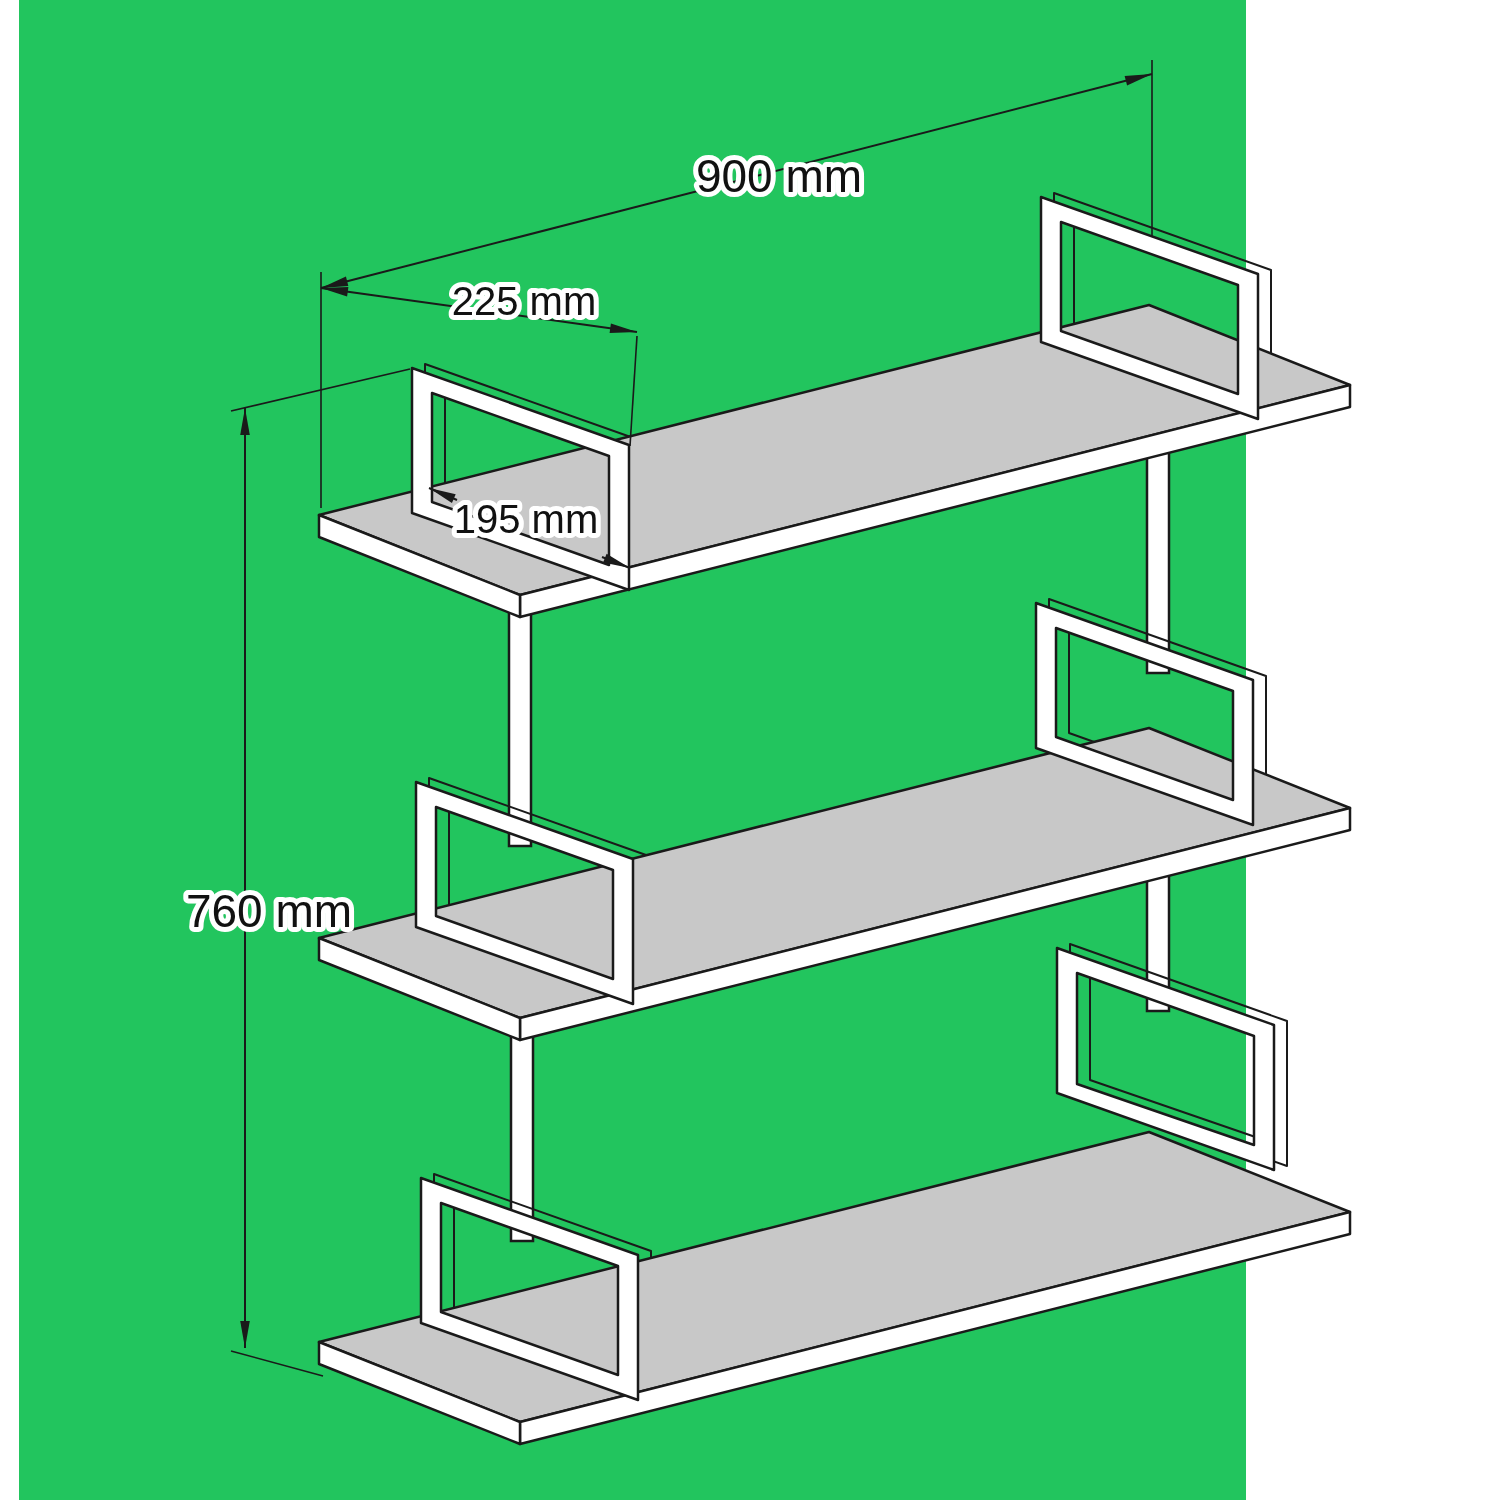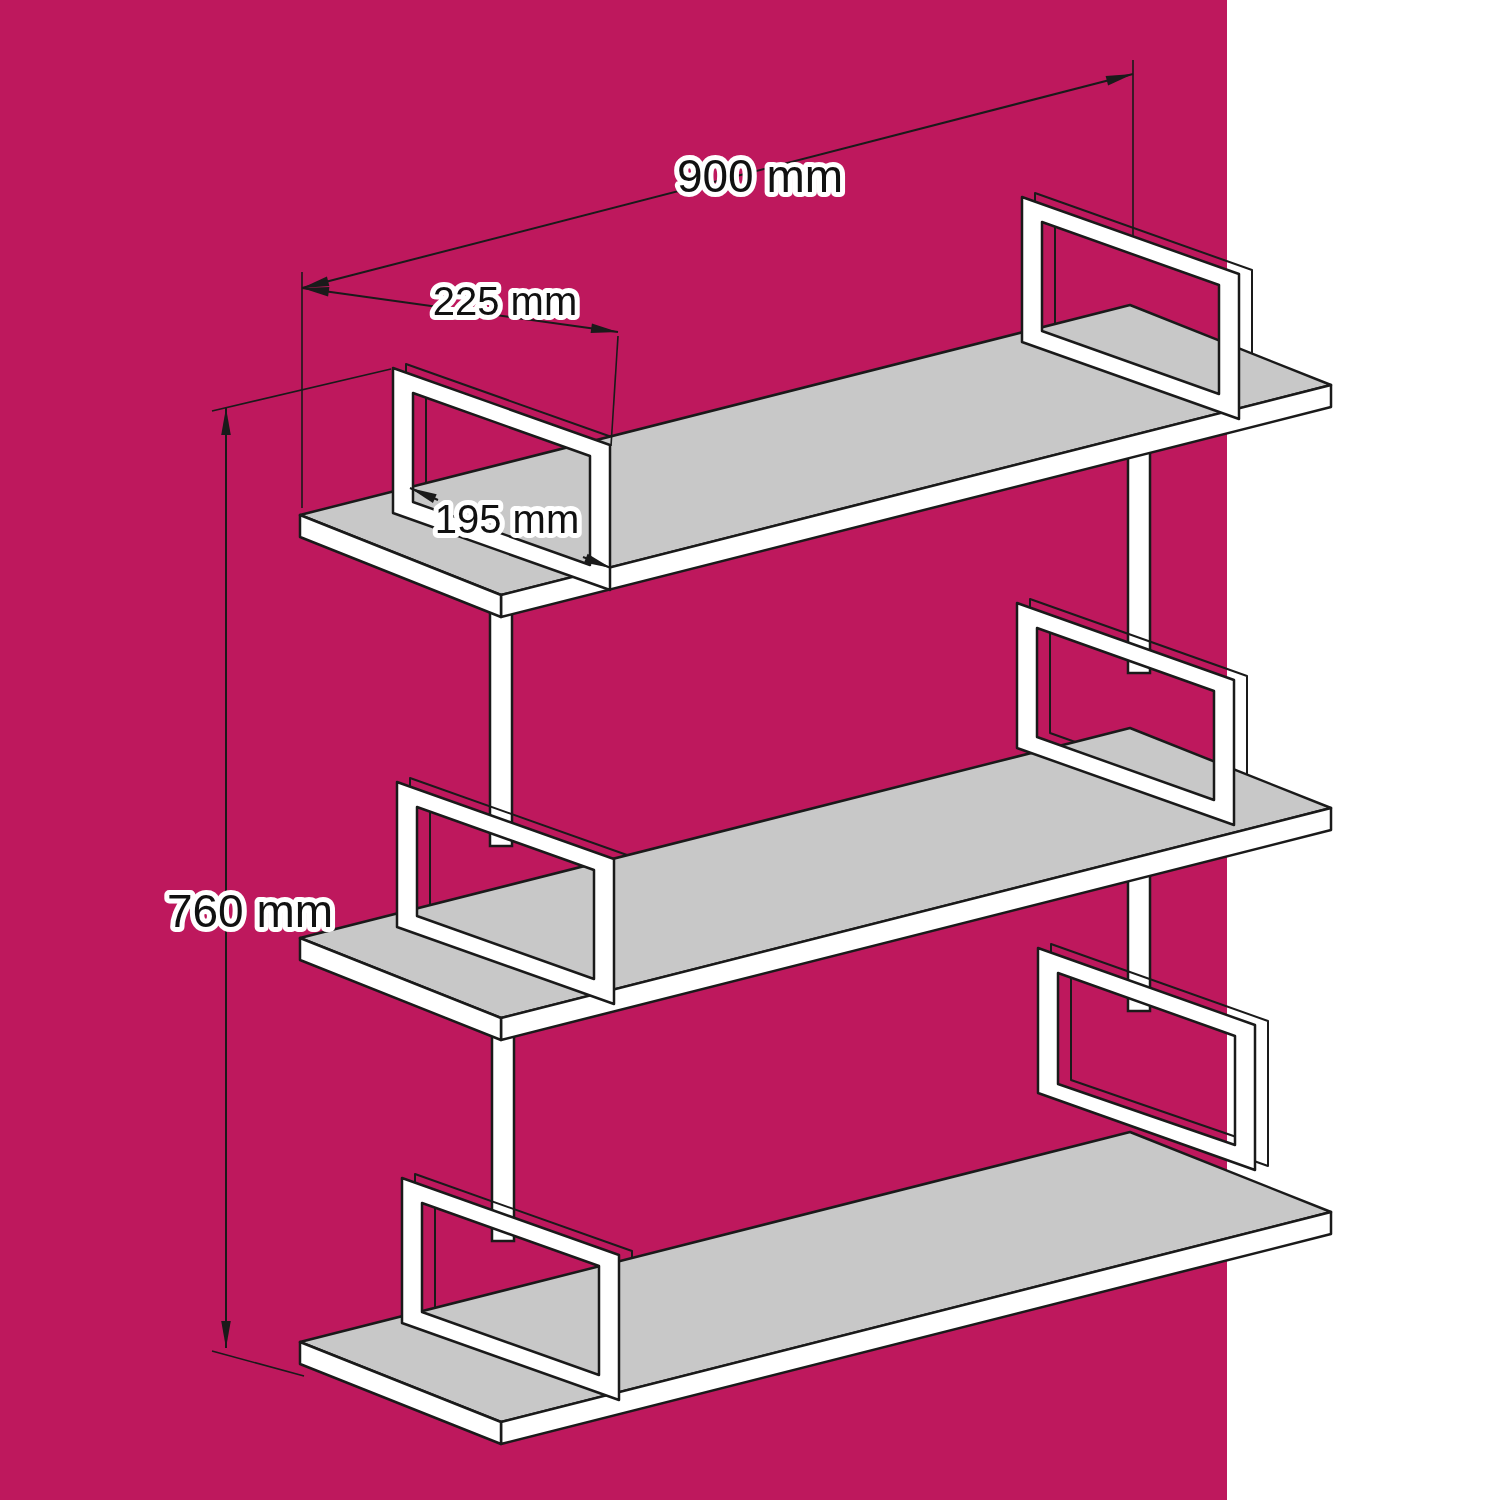--- a/index.html
+++ b/index.html
@@ -8,21 +8,22 @@
     background: #ffffff;
     width: 1500px;
     height: 1500px;
     overflow: hidden;
     font-family: "Liberation Sans", "DejaVu Sans", sans-serif;
   }
   #stage {
     width: 1227px;
     height: 1500px;
     position: relative;
-    background: #be185d;
+    background: #22c55e;
+    margin-left: 19px;
   }
   svg { display: block; }
 
   
   .geo       { stroke: #1a1a1a; stroke-width: 2.5; stroke-linejoin: round; }
   .boardTop  { fill: #c8c8c8; }
   .boardEdge { fill: #ffffff; }
   .frameFace { fill: #ffffff; fill-rule: evenodd; }
   .depthLine { fill: none; stroke: #1a1a1a; stroke-width: 2; stroke-linejoin: round; }
   .post      { fill: #ffffff; stroke: #1a1a1a; stroke-width: 2.5; }

